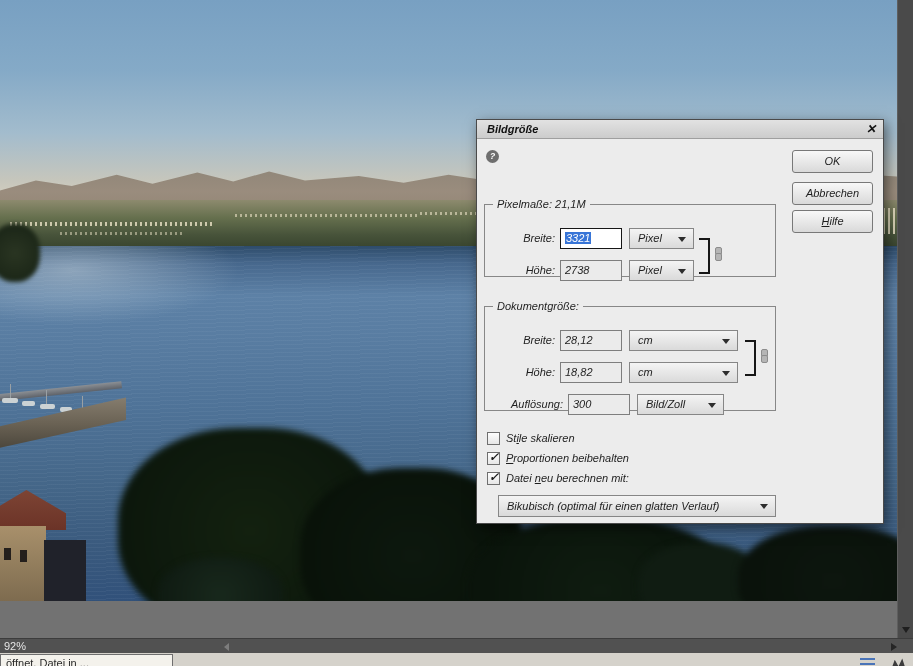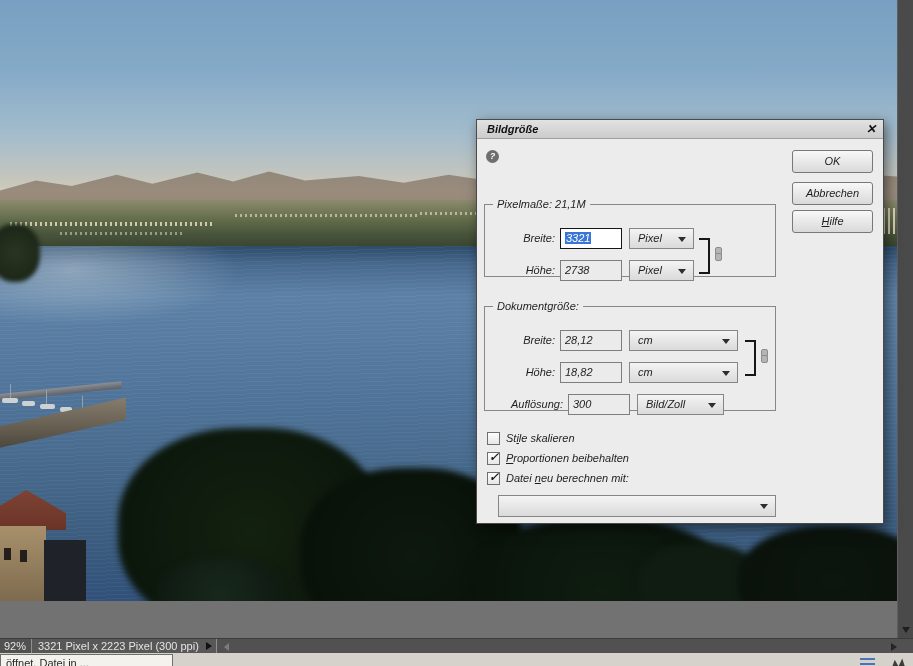--- a/index.html
+++ b/index.html
@@ -155,24 +155,20 @@
   </div>
 
   <div class="right-strip">
     <div class="scroll-down"></div>
   </div>
 
   <div class="pasteboard"></div>
 
   <div class="statusbar">
     <span class="zoomtxt">92%</span>
-    <div class="infobox">
-      <span>3321 Pixel x 2223 Pixel (300 ppi)</span>
-      <span class="play"></span>
-    </div>
     <span class="larrow"></span>
     <span class="rarrow"></span>
   </div>
 
   <div class="bottom-chrome">
     <div class="tooltip">
       <span>öffnet, Datei in ...</span>
     </div>
     <div class="tb-lines"></div>
     <div class="tb-dark"></div>
@@ -263,17 +259,18 @@
       <span class="cbtext"><span></span><span class="u">P</span><span>roportionen beibehalten</span></span>
     </div>
     <div class="cbrow" style="top:352px">
       <span class="cbbox">
           <span class="mark">✓</span>
         </span>
       <span class="cbtext"><span>Datei </span><span class="u">n</span><span>eu berechnen mit:</span></span>
     </div>
 
     <div class="combo resample" style="position:absolute">
+      <span>Bikubisch (optimal für einen glatten Verlauf)</span>
       <span class="combo-arrow"></span>
     </div>
   </div>
 
 </div>
 
 </body></html>

